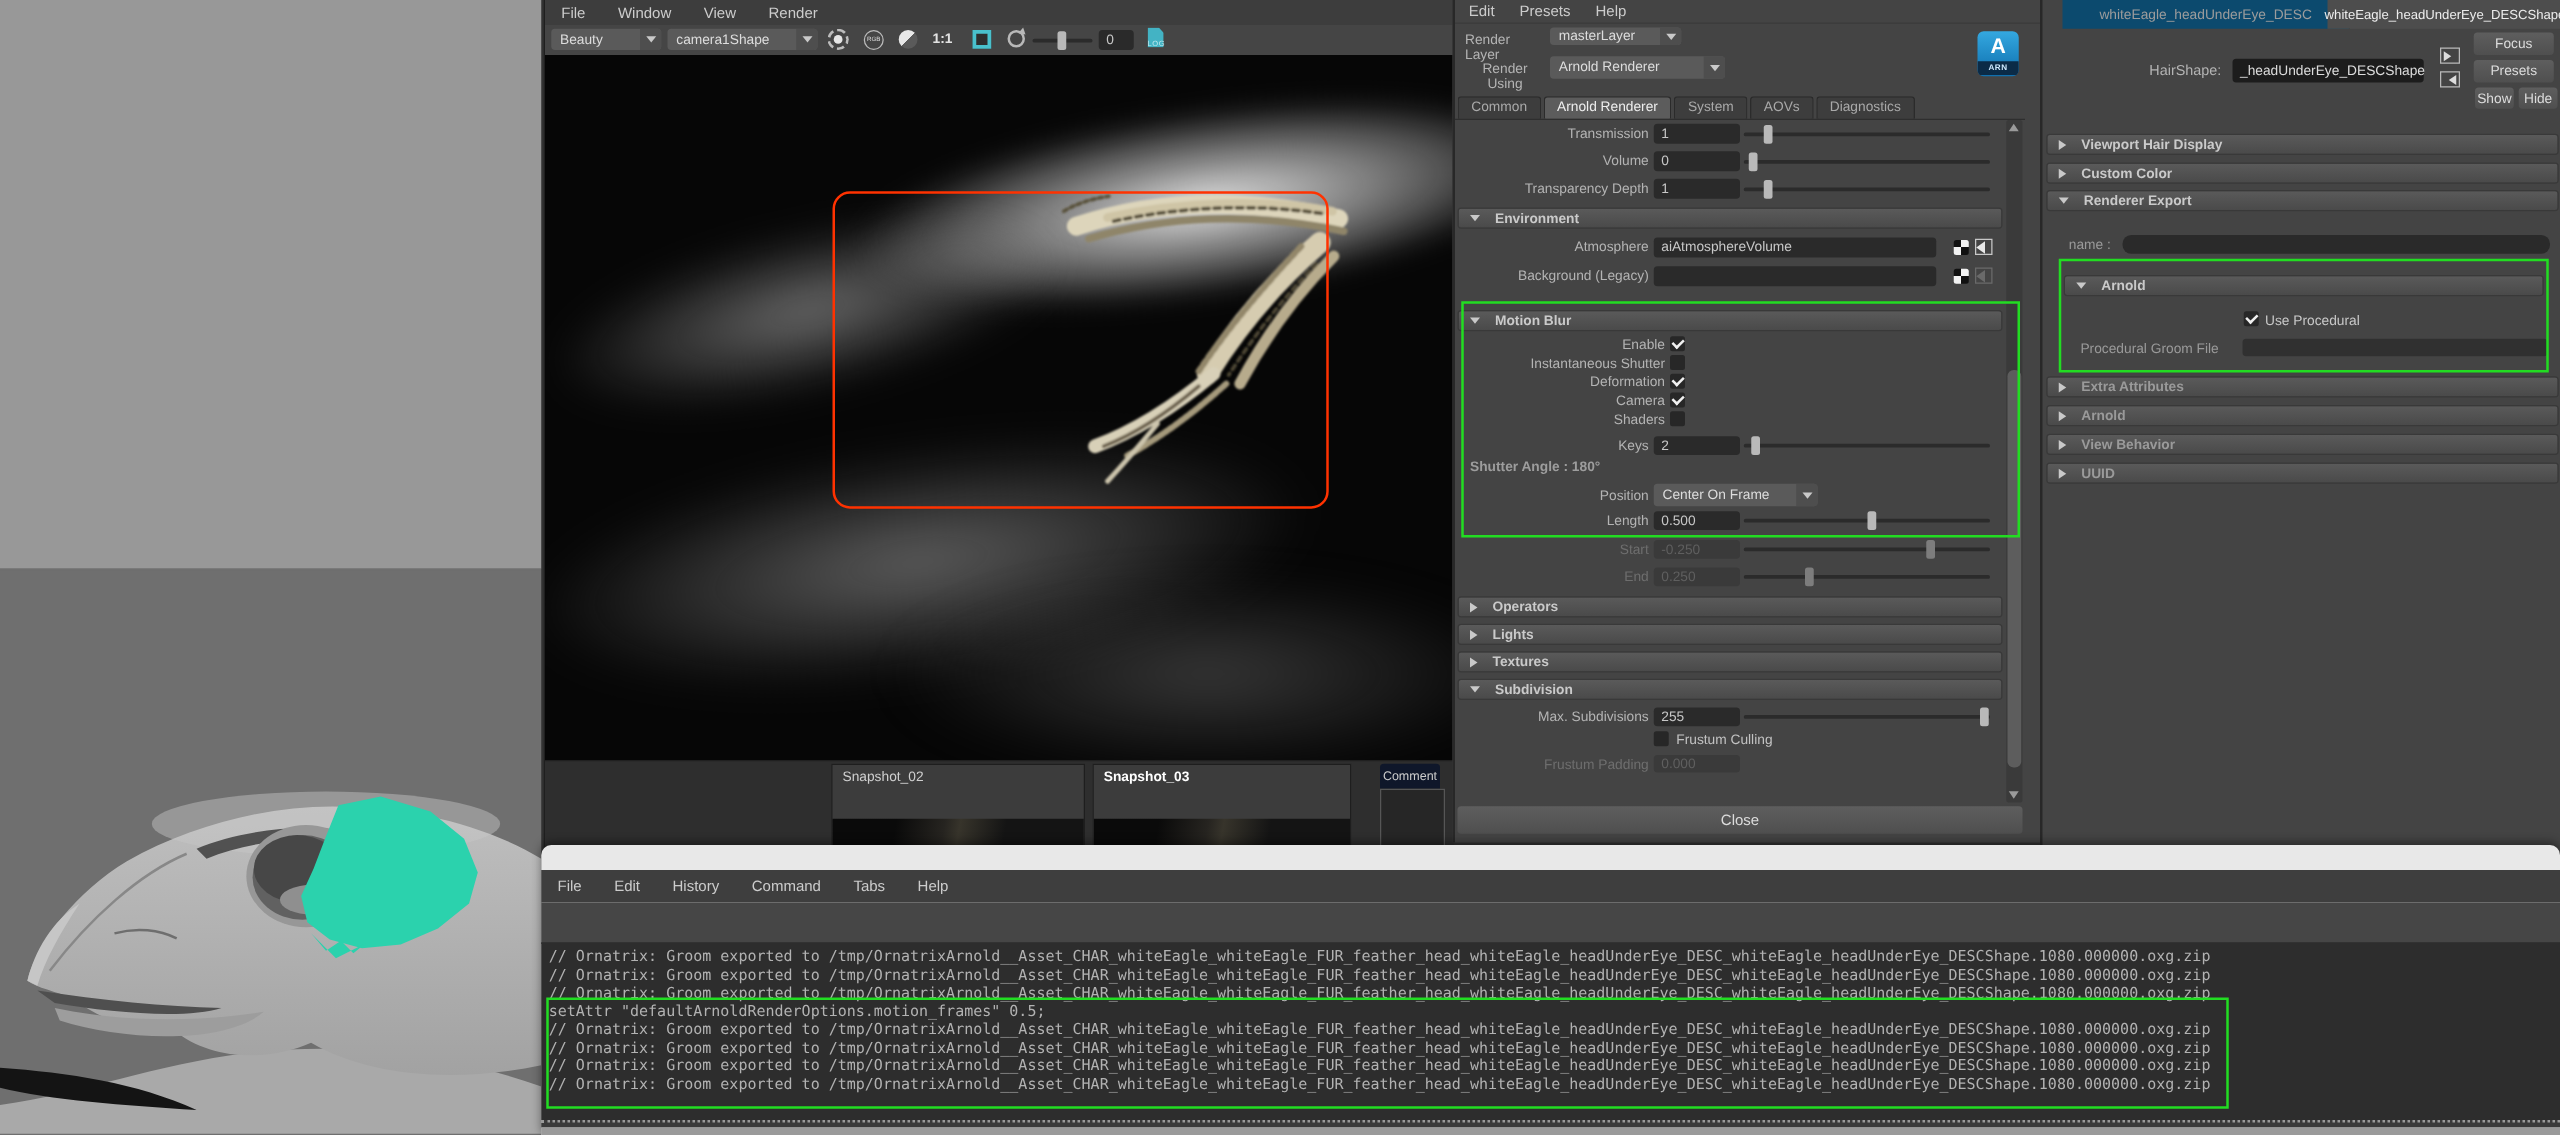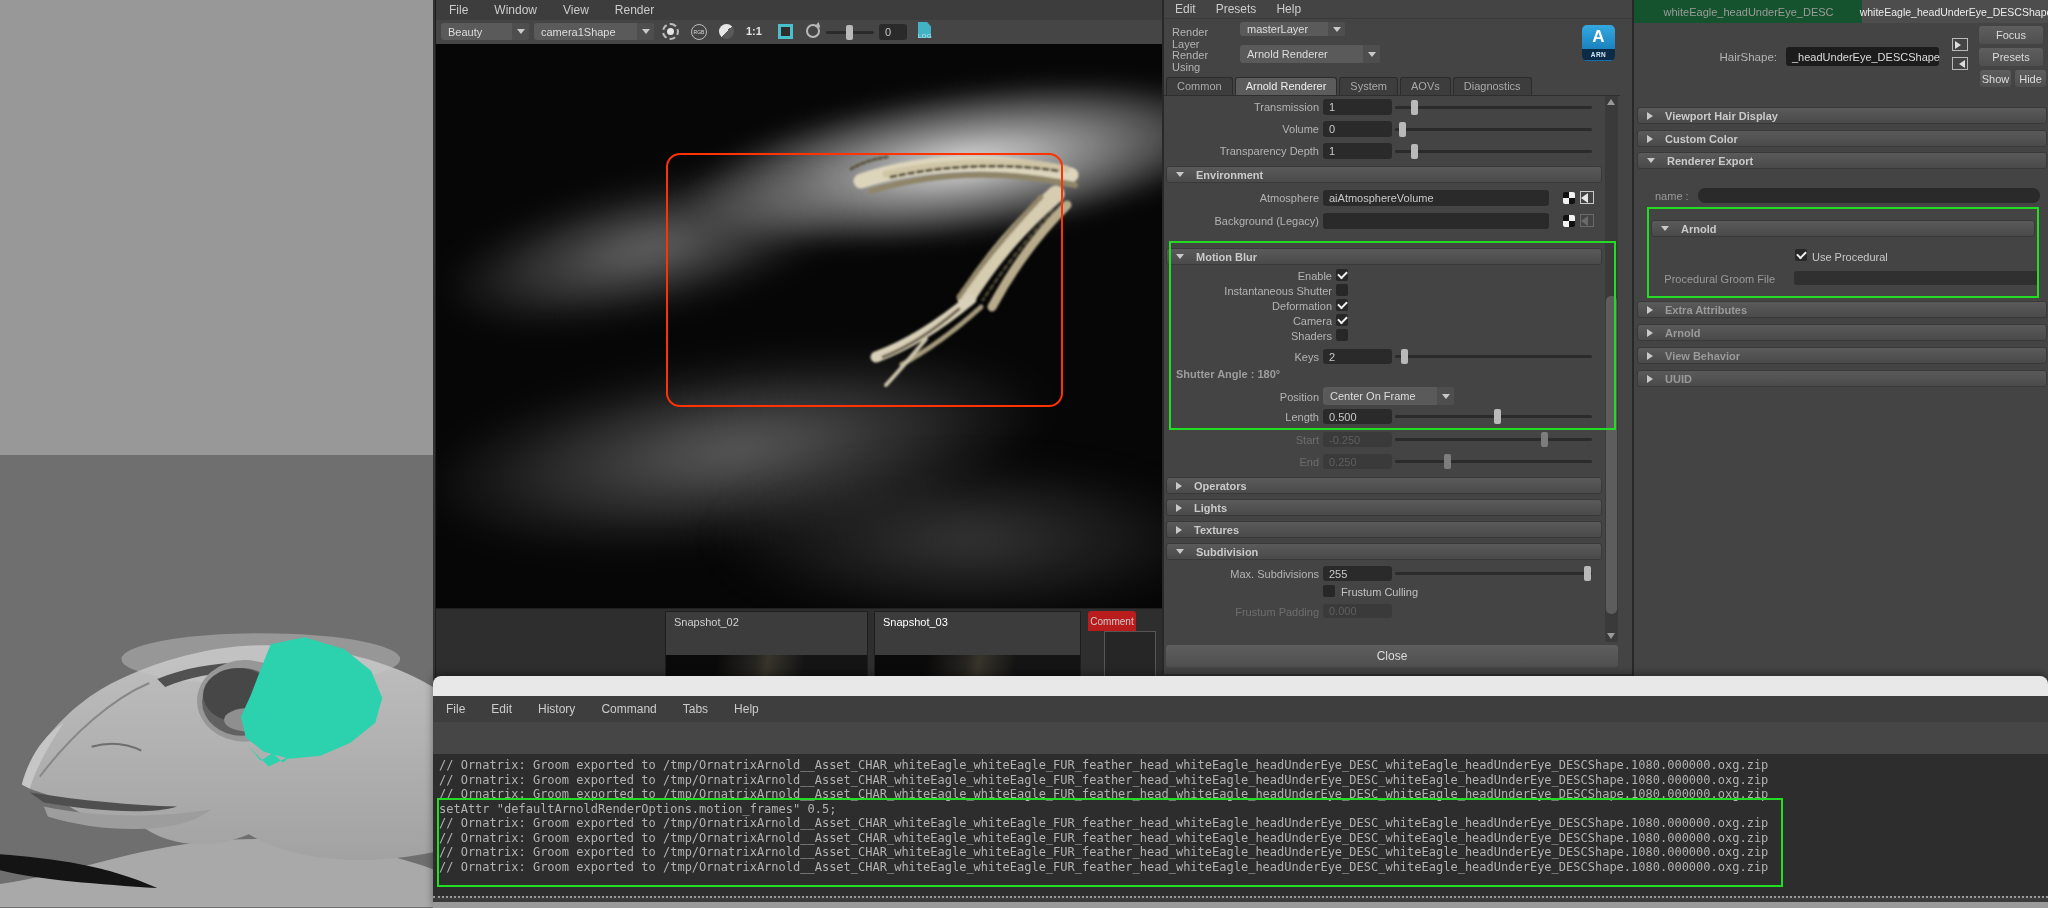--- a/index.html
+++ b/index.html
@@ -229,42 +229,42 @@
     </svg>
     <div class="red-region"></div>
   </div>
 
   <div class="rv-snapshots">
     <div class="snap" style="left:229px;width:203px">
       <div class="cap">Snapshot_02</div>
       <div class="thumb"></div>
     </div>
     <div class="snap" style="left:438px;width:207px;overflow:hidden">
-      <div class="cap" style="color:#ffffff;font-weight:normal">Snapshot_03</div>
+      <div class="cap" style="color:#ffffff;font-weight:bold">Snapshot_03</div>
       <div class="thumb"></div>
     </div>
-    <div class="abs" style="left:652px;top:2px;width:48px;height:20px;background:#b91c1c;border-radius:3px 3px 0 0;color:#cccccc;font-size:10px;display:flex;align-items:center;justify-content:center">Comment</div>
+    <div class="abs" style="left:668px;top:2px;width:48px;height:20px;background:#0f172a;border-radius:3px 3px 0 0;color:#cccccc;font-size:10px;display:flex;align-items:center;justify-content:center">Comment</div>
     <div class="abs" style="left:668px;top:22px;width:52px;height:50px;background:#262626;border:1px solid #565656;box-sizing:border-box"></div>
   </div>
 </div>
 
 <div class="abs" id="render-settings">
   <div class="rs-menubar menubar">
     <span>Edit</span>
     <span>Presets</span>
     <span>Help</span>
   </div>
   <div class="lbl" style="left:8px;top:26px;width:64px;text-align:left">Render Layer</div>
   <div class="ddl" style="left:76px;top:22px;width:105px;height:14px">
     <span>masterLayer</span>
     <span class="dda">
         <span class="tri-d"></span>
       </span>
   </div>
-  <div class="lbl" style="left:8px;top:49px;width:64px;text-align:left">Render Using</div>
+  <div class="lbl" style="left:8px;top:49px;width:64px;text-align:center">Render Using</div>
   <div class="ddl" style="left:76px;top:45px;width:140px;height:18px">
     <span>Arnold Renderer</span>
     <span class="dda">
         <span class="tri-d"></span>
       </span>
   </div>
   <div class="arnold-badge">
     <span class="a">A</span>
     <span class="arn">ARN</span>
   </div>
@@ -400,21 +400,21 @@
     <div class="thumbv"></div>
     <div class="dn">
         <div class="tri-d-s"></div>
       </div>
   </div>
 
   <div class="btn" style="left:2px;top:645px;width:452px;height:22px;font-size:12px">Close</div>
 </div>
 
 <div class="abs" id="attr-editor">
-  <div class="ae-tab" style="left:0;width:230px;background:#14532d;color:#9c9c9c;border-right:1px solid #2a2a2a">whiteEagle_headUnderEye_DESC</div>
+  <div class="ae-tab" style="left:16px;width:230px;background:#0c4a6e;color:#9c9c9c;border-right:1px solid #2a2a2a">whiteEagle_headUnderEye_DESC</div>
   <div class="ae-tab" style="left:228px;width:188px;background:#4d4d4d;color:#ededed;font-size:10.5px">whiteEagle_headUnderEye_DESCShape</div>
 
   <div class="lbl" style="left:73px;top:51px;width:70px;font-size:11.5px">HairShape:</div>
   <div class="fld dark" style="left:152px;top:47px;width:153px;height:19px;font-size:11px;color:#dcdcdc">_headUnderEye_DESCShape</div>
   <div class="conn-sq" style="left:318px;top:38px">
       <span class="t"></span>
     </div>
   <div class="conn-sq" style="left:318px;top:57px">
       <span class="t" style="transform:rotate(180deg);left:6px"></span>
     </div>

